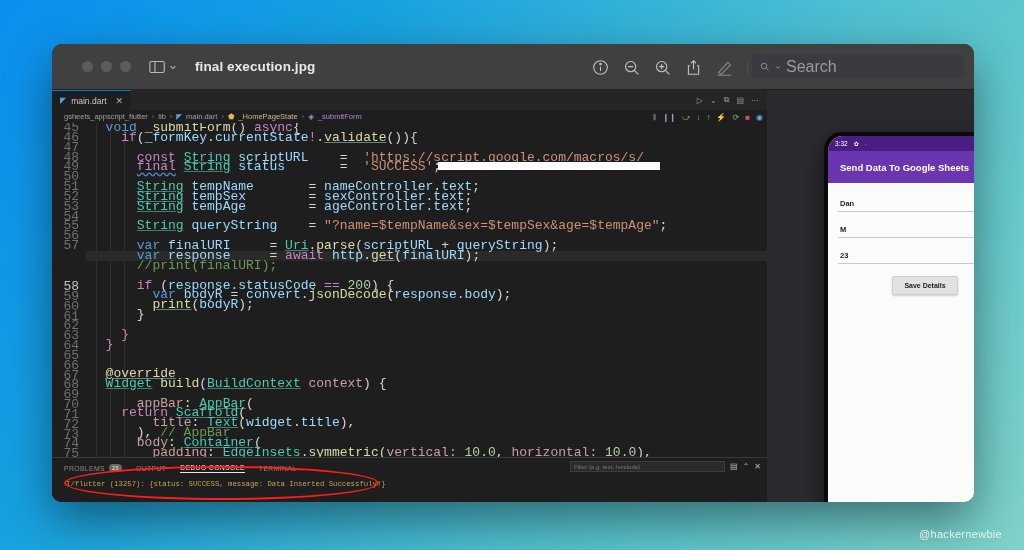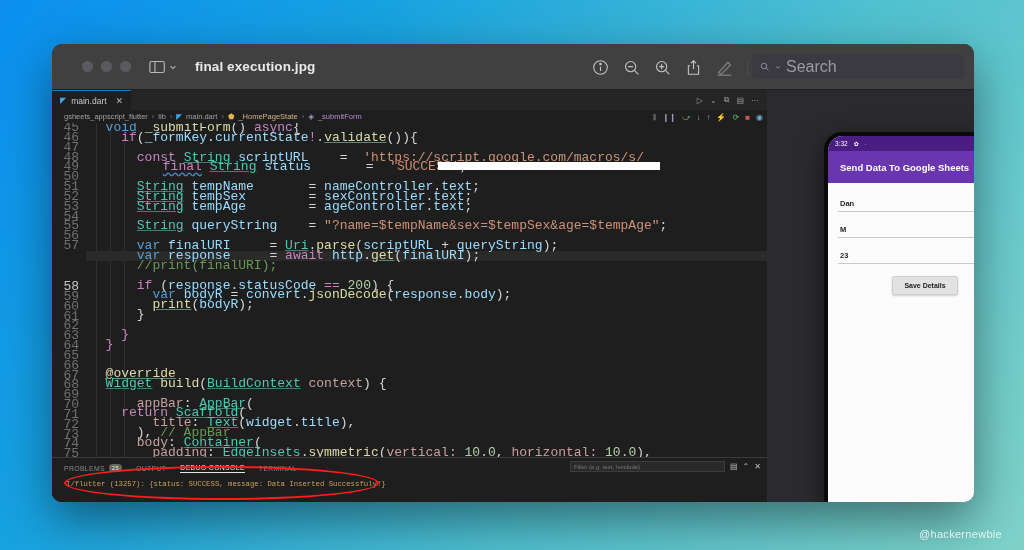--- a/index.html
+++ b/index.html
@@ -93,21 +93,21 @@
   .fn  { color: #dcdcaa; }
   .str { color: #ce9178; margin-top: 8px; }
   .num { color: #b5cea8; }
   .cmt { color: #6a9955; }
   .var { color: #9cdcfe; }
   .pun { color: #d4d4d4; }
   .prm { color: #c8a0a0; }
   .ann { color: #dcdcaa; }
   .ul  { text-decoration: underline; text-decoration-color: #5a8a7a; }
   .squig { text-decoration: underline; text-decoration-style: wavy;
-           text-decoration-color: #4a86c8; margin-left: 26px; }
+           text-decoration-color: #4a86c8; }
   #redact {
     position: absolute; left: 352px; top: 38.5px; width: 222px; height: 8.5px;
     background: #ffffff;
   }
   #indent-guides { position: absolute; left: 34px; top: 0; height: 100%; }
   .ig { position: absolute; top: 0; width: 1px; height: 100%; background: #303030; }
 
   
   #panel {
     position: absolute; left: 0; bottom: 0; width: 715px; height: 45px;

